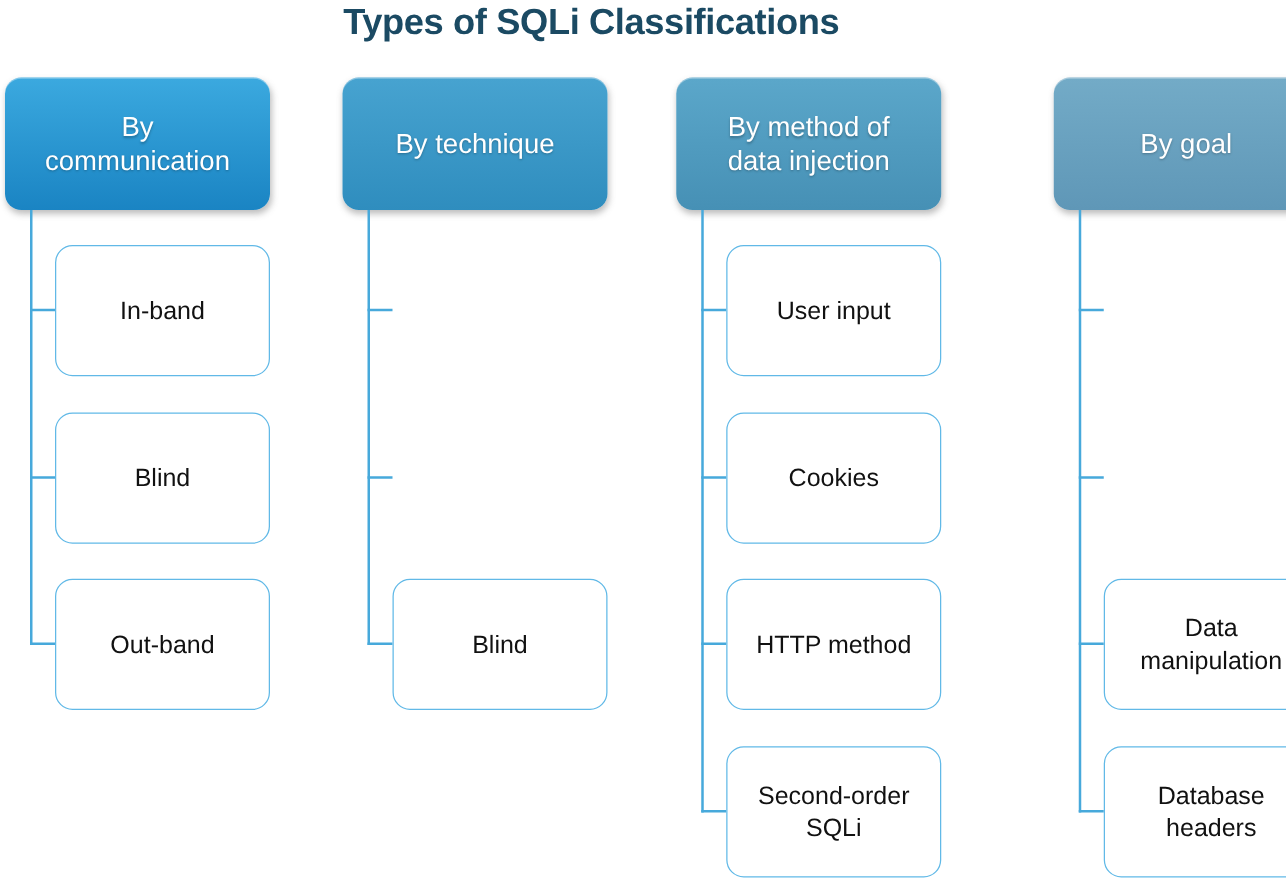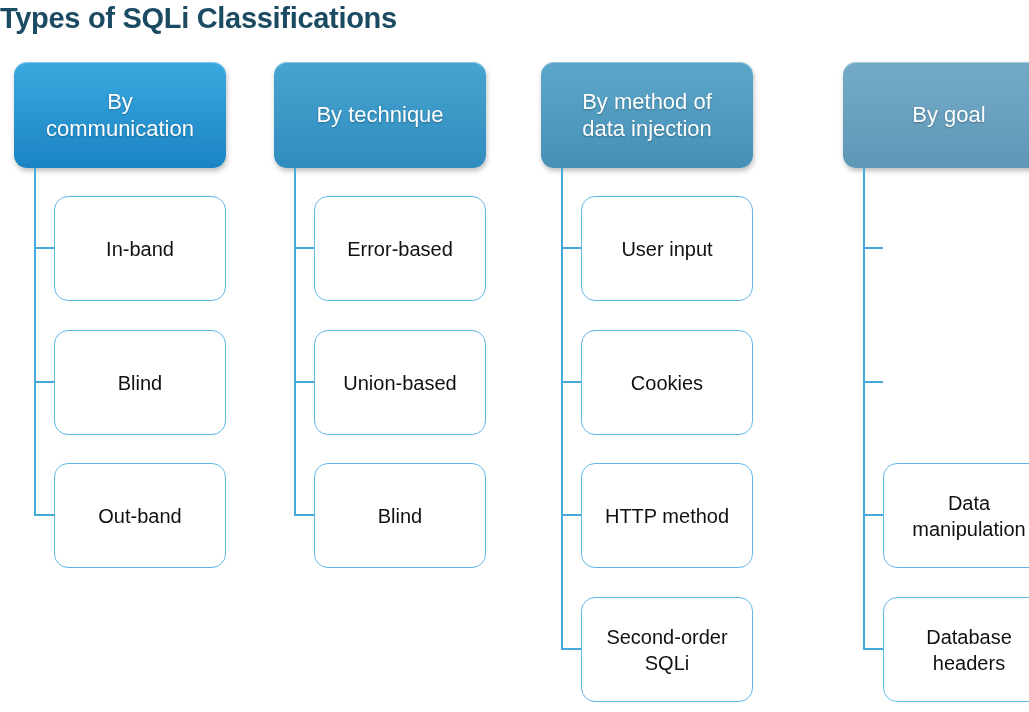--- a/index.html
+++ b/index.html
@@ -14,21 +14,21 @@
     height: 712px;
     background: var(--bg, #ffffff);
     overflow: hidden;
   }
   .diagram-title {
     position: absolute;
     top: 2px;
     left: 0;
     width: 946px;
     margin: 0;
-    text-align: left;
+    text-align: center;
     font-size: 29px;
     font-weight: 700;
     letter-spacing: -0.3px;
     color: var(--title-color, #1b4a63);
   }
   .column {
     position: absolute;
     top: 62px;
     width: 212px;
     height: 645px;
@@ -88,21 +88,21 @@
   .v3 { height: 348px; }
   .v4 { height: 482px; }
   .child-1 { top: 134px; }
   .child-2 { top: 268px; }
   .child-3 { top: 401px; }
   .child-4 { top: 535px; }
   .stub-1 { top: 185px; }
   .stub-2 { top: 319px; }
   .stub-3 { top: 452px; }
   .stub-4 { top: 586px; }
-  .col-1 { left: 14px; }
+  .col-1 { left: 4px; }
   .col-2 { left: 274px; }
   .col-3 { left: 541px; }
   .col-4 { left: 843px; }
 </style>
 </head>
 <body>
 
 <div class="canvas">
 
   <h1 class="diagram-title">Types of SQLi Classifications</h1>
@@ -127,26 +127,20 @@
   </div>
 
   <div class="column col-2" style="--grad-top: #47a3d0; --grad-bottom: #2f8dbe;">
     <div class="header-box">
       <span>By technique</span>
     </div>
     <div class="vline v3"></div>
     <div class="stub stub-1"></div>
     <div class="stub stub-2"></div>
     <div class="stub stub-3"></div>
-    <div class="child-box child-1">
-      <span>Error-based</span>
-    </div>
-    <div class="child-box child-2">
-      <span>Union-based</span>
-    </div>
     <div class="child-box child-3">
       <span>Blind</span>
     </div>
   </div>
 
   <div class="column col-3" style="--grad-top: #5ba7ca; --grad-bottom: #4690b5;">
     <div class="header-box">
       <span>By method of data injection</span>
     </div>
     <div class="vline v4"></div>

